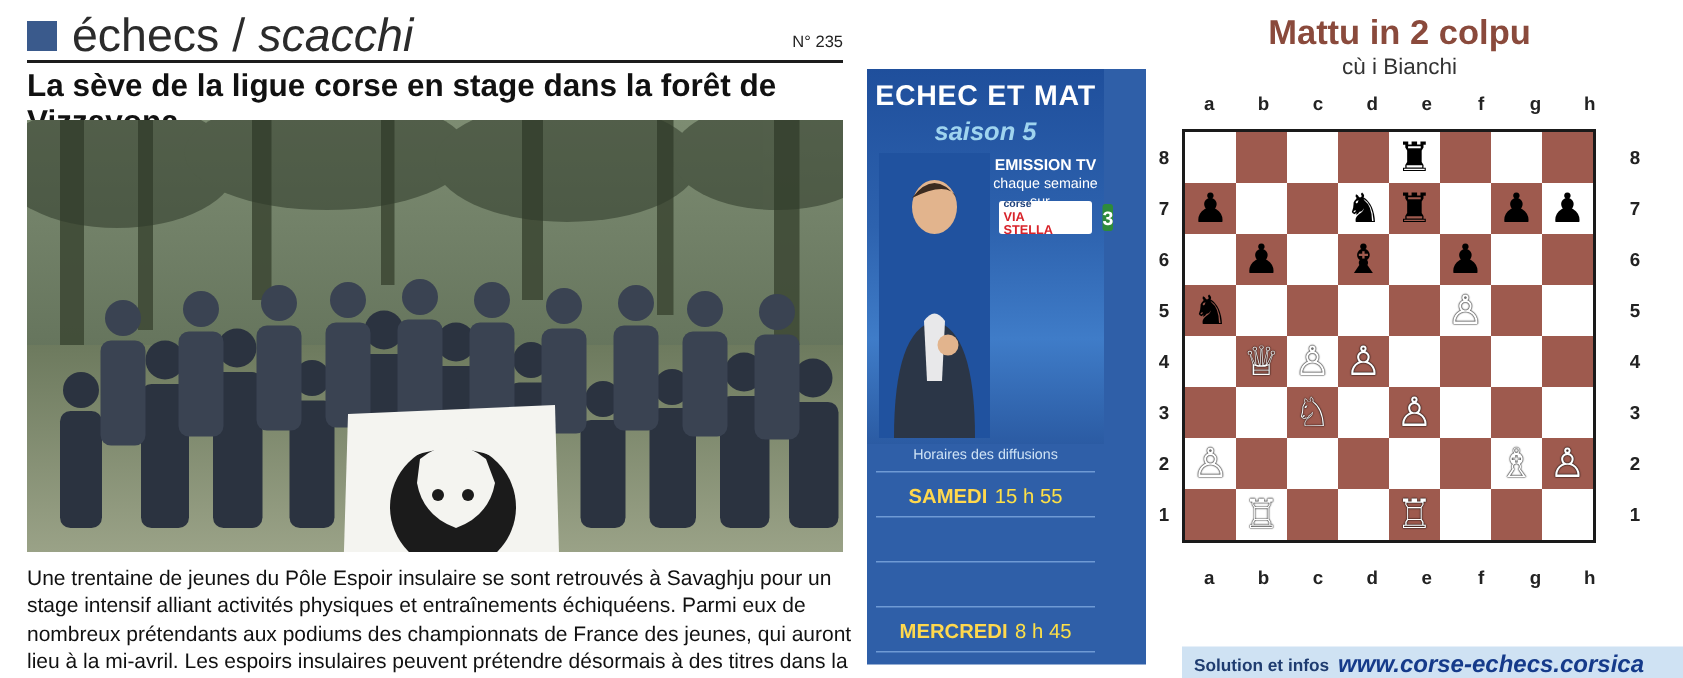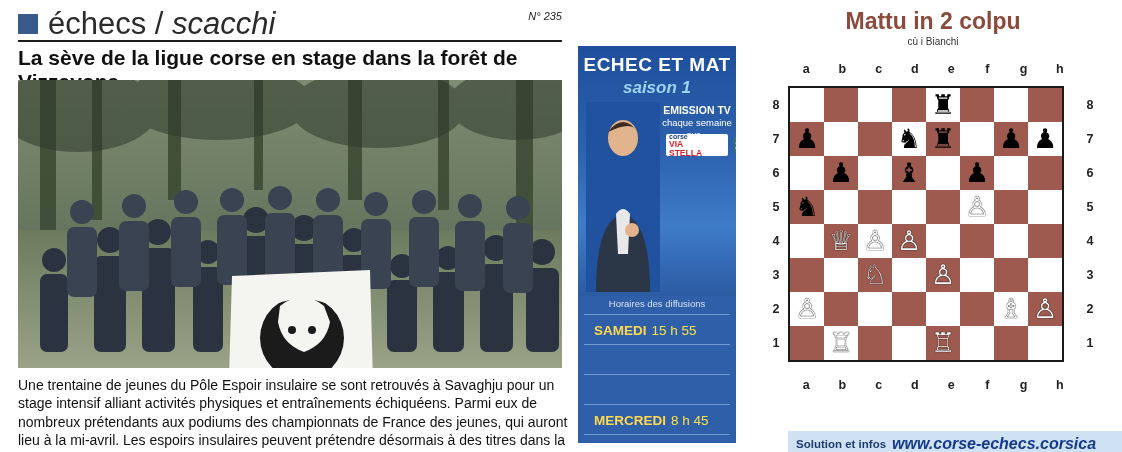--- a/index.html
+++ b/index.html
@@ -12,58 +12,58 @@
   }
   .page{position:relative;width:1122px;height:452px;}
 
   
   .left{position:absolute;left:0;top:0;width:574px;height:452px;}
 
   .masthead{position:absolute;left:18px;top:6px;display:flex;align-items:center;gap:10px;}
   .mast-square{width:20px;height:20px;background:#3a5a8c;display:inline-block;}
   .mast-title{font-size:31px;color:#2b2b2b;font-weight:400;letter-spacing:0px;}
   .mast-title .it{font-style:italic;}
-  .issue{position:absolute;right:12px;top:10px;font-size:11px;color:#222;font-style:italic;}
+  .issue{position:absolute;right:12px;top:22px;font-size:11px;color:#222;}
 
   .rule-top{position:absolute;left:18px;top:40px;width:544px;height:2px;background:#1d1d1d;}
 
   .headline{position:absolute;left:18px;top:46px;width:548px;font-size:21px;font-weight:bold;color:#111;line-height:1.15;}
 
   .photo{position:absolute;left:18px;top:80px;width:544px;height:288px;overflow:hidden;background:#5d6a52;}
   .photo svg{display:block;}
 
   .caption{position:absolute;left:18px;top:376px;width:550px;font-size:14px;color:#111;line-height:1.32;}
 
   
-  .ad{position:absolute;left:578px;top:46px;width:158px;height:397px;background:#2f5fa8;overflow:hidden;}
+  .ad{position:absolute;left:578px;top:46px;width:158px;height:397px;background:#2f5fa8;overflow:hidden;padding-left:28px;}
   .ad-top{position:absolute;left:0;top:0;width:158px;height:250px;
     background:linear-gradient(180deg,#1f4f9c 0%,#2d62ae 42%,#3f7cc8 72%,#2b5ba3 100%);}
   .ad-title{position:absolute;left:0;top:8px;width:158px;text-align:center;color:#fff;
     font-size:19px;font-weight:bold;letter-spacing:.5px;}
   .ad-sub{position:absolute;left:0;top:32px;width:158px;text-align:center;color:#9fd4ef;
     font-size:17px;font-style:italic;font-weight:bold;}
   .ad-em{position:absolute;left:84px;top:58px;width:70px;text-align:center;color:#ffffff;font-size:9.5px;line-height:1.25;}
   .ad-em b{font-size:10.5px;font-weight:bold;}
   .via{position:absolute;left:88px;top:88px;width:62px;height:22px;background:#fff;border-radius:2px;
     display:flex;align-items:center;gap:33px;}
   .via-txt{font-size:7px;color:#1c3f7a;line-height:1.0;padding-left:3px;font-weight:bold;}
   .via-txt .s{display:block;font-size:8.5px;color:#d8232a;}
   .via-3{margin-left:auto;width:17px;height:18px;background:#2e8b3a;color:#fff;font-size:13px;font-weight:bold;
     display:flex;align-items:center;justify-content:center;border-radius:2px;margin-right:2px;}
   .presenter{position:absolute;left:8px;top:56px;width:74px;height:190px;}
   .ad-hours-title{position:absolute;left:0;top:252px;width:158px;text-align:center;color:#cfe3f5;font-size:9.5px;}
-  .hrow{position:absolute;left:16px;width:158px;height:28px;display:flex;align-items:center;gap:5px;}
+  .hrow{position:absolute;left:0;width:158px;height:28px;display:flex;align-items:center;justify-content:center;gap:5px;}
   .hrow .d{color:#ffd84d;font-weight:bold;font-size:13.5px;}
   .hrow .t{color:#fde047;font-size:13.5px;}
   .hr-sep{position:absolute;left:6px;width:146px;height:1px;background:#6f9ad4;}
 
   
   .right{position:absolute;left:744px;top:0;width:378px;height:452px;}
   .ch-title{position:absolute;left:0;top:8px;width:378px;text-align:center;color:#8a4a3c;font-size:23px;font-weight:bold;}
-  .ch-sub{position:absolute;left:0;top:36px;width:378px;text-align:center;color:#333;font-size:10px;}
+  .ch-sub{position:absolute;left:0;top:36px;width:378px;text-align:center;color:#333;font-size:15px;}
   .files{position:absolute;left:44px;width:290px;height:14px;display:flex;}
   .files.top{top:62px;}
   .files.bottom{top:378px;}
   .files span{flex:1;text-align:center;font-size:12.5px;font-weight:bold;color:#222;}
 
   .ranks{position:absolute;width:16px;top:88px;height:272px;display:flex;flex-direction:column;}
   .ranks.left{left:24px;}
   .ranks.right{left:338px;}
   .ranks span{flex:1;display:flex;align-items:center;justify-content:center;font-size:12.5px;font-weight:bold;color:#222;}
 
@@ -195,21 +195,21 @@
         <circle cx="369" cy="328" r="11" fill="#eeeeee" stroke="#333" stroke-width="1.5"></circle>
       </svg>
     </div>
 
     <div class="caption">Une trentaine de jeunes du Pôle Espoir insulaire se sont retrouvés à Savaghju pour un stage intensif alliant activités physiques et entraînements échiquéens. Parmi eux de nombreux prétendants aux podiums des championnats de France des jeunes, qui auront lieu à la mi-avril. Les espoirs insulaires peuvent prétendre désormais à des titres dans la plupart des catégories.</div>
   </div>
 
   <div class="ad">
     <div class="ad-top"></div>
     <div class="ad-title">ECHEC ET MAT</div>
-    <div class="ad-sub">saison 1</div>
+    <div class="ad-sub">saison 5</div>
 
     <svg class="presenter" viewBox="0 0 74 190">
       <rect x="0" y="0" width="74" height="190" fill="#20529f"></rect>
       <ellipse cx="37" cy="36" rx="15" ry="18" fill="#e2b48d"></ellipse>
       <path d="M22 30 q15 -20 30 0 q-6 -12 -30 0" fill="#3b2b20"></path>
       <path d="M10 190 q0 -72 27 -78 q27 6 27 78 z" fill="#2b3647"></path>
       <path d="M30 112 q7 -10 14 0 l-2 40 h-10 z" fill="#e8e8ea"></path>
       <circle cx="46" cy="128" r="7" fill="#e2b48d"></circle>
     </svg>
 

